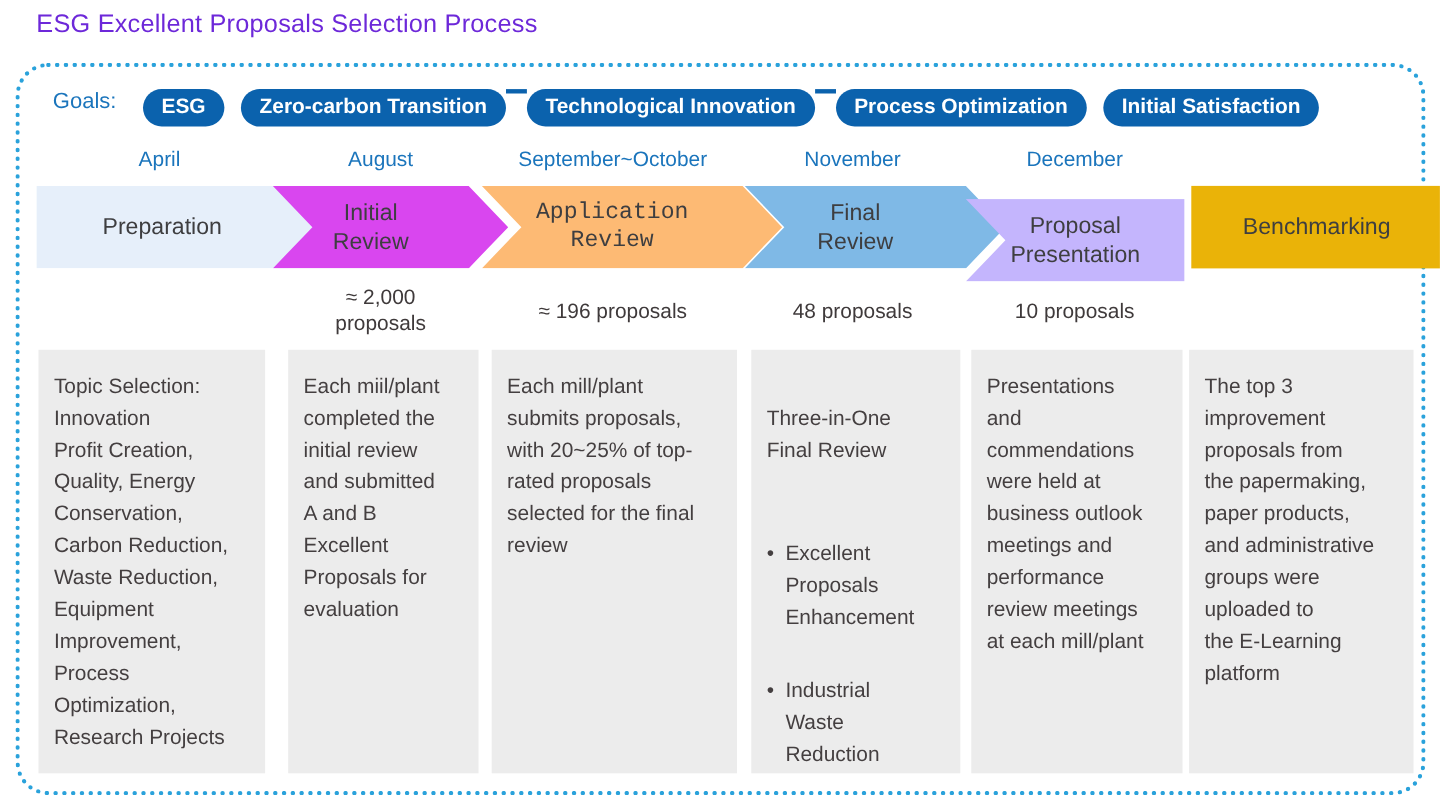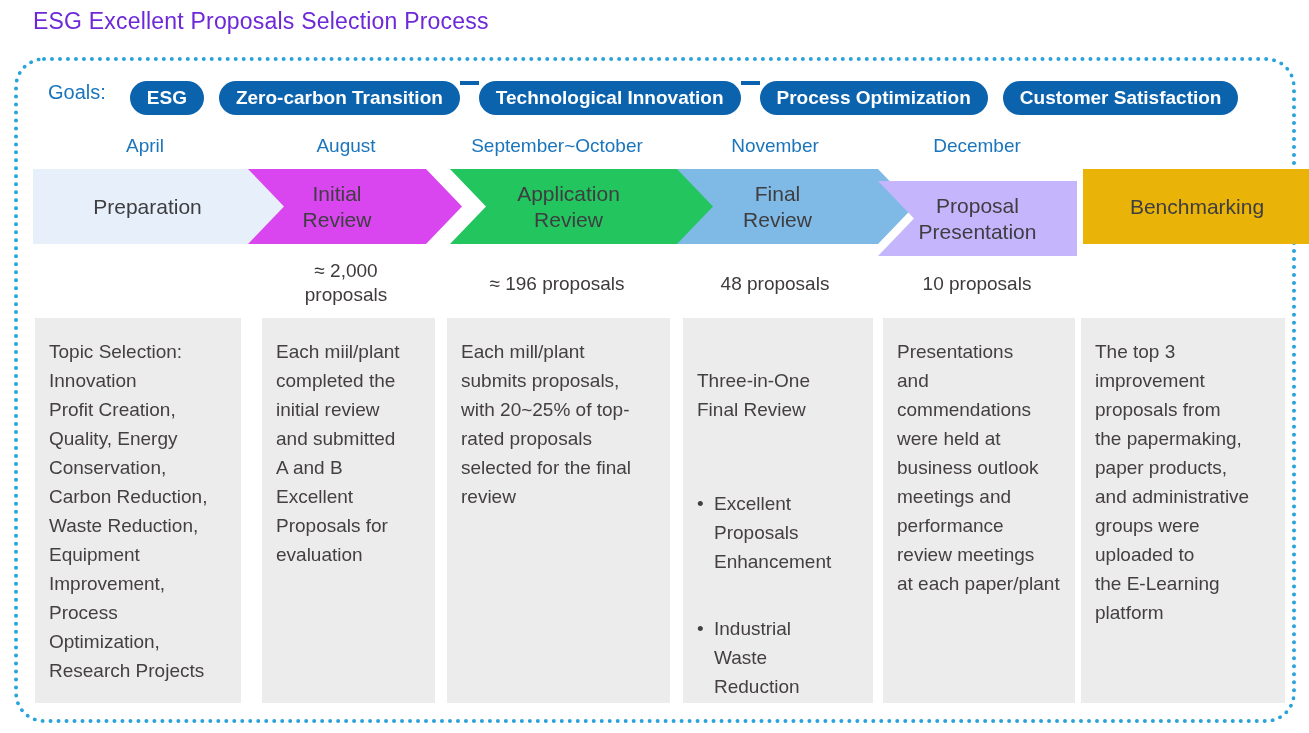--- a/index.html
+++ b/index.html
@@ -92,36 +92,36 @@
 <div class="frame">
 
   <div class="goals-row">
     <span class="goals-label">Goals:</span>
     <span class="pill">ESG</span>
     <span class="pill">Zero-carbon Transition</span>
     <span class="goal-connector"></span>
     <span class="pill pill-after-connector">Technological Innovation</span>
     <span class="goal-connector"></span>
     <span class="pill pill-after-connector">Process Optimization</span>
-    <span class="pill">Customer Satisfaction</span>
+    <span class="pill">Initial Satisfaction</span>
   </div>
 
   <div class="timeline">
 
     <span class="month" style="left:112px">April</span>
     <span class="month" style="left:313px">August</span>
     <span class="month" style="left:524px">September~October</span>
     <span class="month" style="left:742px">November</span>
     <span class="month" style="left:944px">December</span>
 
     <div class="stage-bar">
       <div class="stage tip clip-first" style="left: 0px; width: 265px; background-color: rgb(230, 239, 250);">Preparation</div>
       <div class="stage tip clip-mid" style="left: 215px; width: 214px; background-color: #d946ef;">Initial
 Review</div>
-      <div class="stage tip clip-mid" style="left: 417px; width: 273px; background-color: #22c55e;">Application
+      <div class="stage tip clip-mid" style="left: 405px; width: 273px; background-color: #fdba74; font-family: Liberation Mono, monospace;">Application
 Review</div>
       <div class="stage tip clip-mid" style="left: 644px; width: 237px; background-color: rgb(127, 185, 230);">Final
 Review</div>
       <div class="stage clip-last" style="left: 845px; width: 199px; background-color: #c4b5fd; margin-top: 12px;">Proposal
 Presentation</div>
       <div class="stage" style="left: 1050px; width: 228px; background-color: #eab308;">Benchmarking</div>
     </div>
 
     <div class="counts">
       <span class="count" style="left:313px; top:2px;">≈ 2,000
@@ -172,21 +172,21 @@
         </ul>
       </div>
       <div class="col" style="left:850px; width:192px;">Presentations
 and
 commendations
 were held at
 business outlook
 meetings and
 performance
 review meetings
-at each paper/plant</div>
+at each mill/plant</div>
       <div class="col" style="left:1048px; width:204px;">The top 3
 improvement
 proposals from
 the papermaking,
 paper products,
 and administrative
 groups were
 uploaded to
 the E-Learning
 platform</div>

